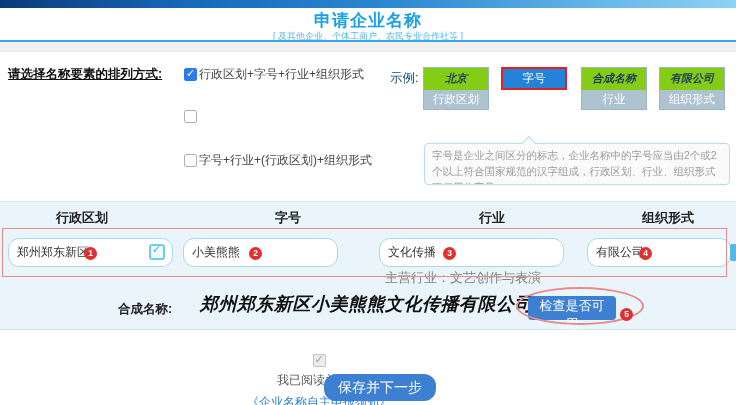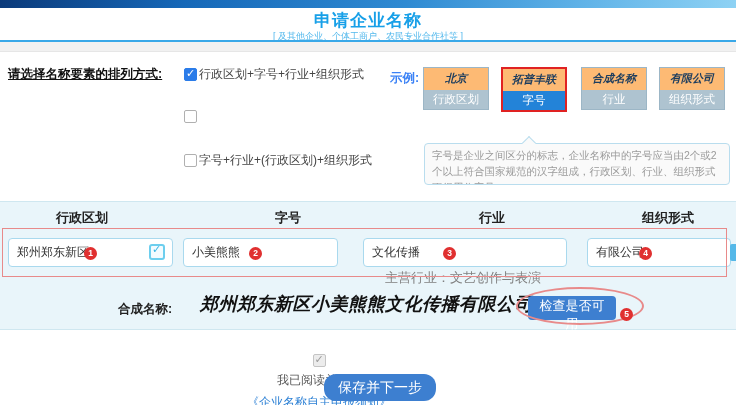--- a/index.html
+++ b/index.html
@@ -23,46 +23,46 @@
   .opt-row{position:absolute;left:184px;display:flex;align-items:center;gap:2px;font-size:12px;color:#444;}
   .opt-row.r1{top:66px}.opt-row.r2{top:110px}.opt-row.r3{top:152px}
   .cb{width:13px;height:13px;border:1px solid #b0b0b0;border-radius:2px;background:#fff;
       box-sizing:border-box;position:relative;flex:0 0 auto;}
   .cb.checked{background:#2b7ce9;border-color:#2b7ce9;}
   .cb.checked::after{content:"✓";position:absolute;left:1px;top:-2px;color:#fff;font-size:11px;font-weight:bold;}
   .cb.gray-checked{background:#ececec;border-color:#c4c4c4;}
   .cb.gray-checked::after{content:"✓";position:absolute;left:1px;top:-2px;color:#9a9a9a;font-size:11px;font-weight:bold;}
 
   
-  .ex-label{position:absolute;left:390px;top:70px;font-size:12.5px;font-weight:bold;color:#3b82f6;}
+  .ex-label{position:absolute;left:390px;top:70px;font-size:12.5px;font-weight:normal;color:#0c4a6e;}
   .ex-box{position:absolute;top:67px;width:66px;border:1px solid #9cb6c6;box-sizing:border-box;background:#fff;}
   .ex-box.hl{border:2px solid #e02222;}
   .ex-name{height:22px;line-height:22px;text-align:center;font-size:11px;font-weight:bold;font-style:italic;
-    font-family:"DejaVu Serif","Liberation Serif",serif;color:#1d3d5e;background:#fdba74;}
+    font-family:"DejaVu Serif","Liberation Serif",serif;color:#1d3d5e;background:#84cc16;}
   .ex-type{height:19px;line-height:19px;text-align:center;font-size:11.5px;color:#fff;background:#aec3d0;}
   .ex-box.hl .ex-type{background:#2383d8;}
 
   
   .tooltip{position:absolute;left:424px;top:143px;width:306px;height:42px;background:#fafafa;
     border:1px solid #b9ddee;border-radius:4px;box-sizing:border-box;overflow:hidden;}
   .tooltip .txt{padding:4px 7px;font-size:10.5px;line-height:1.5;color:#9b9b9b;}
   .tt-arrow{position:absolute;left:524px;top:138px;width:9px;height:9px;background:#fafafa;
     border-left:1px solid #b9ddee;border-top:1px solid #b9ddee;transform:rotate(45deg);z-index:3;}
 
   
   .section{position:absolute;left:0;top:201px;width:736px;height:129px;background:#e9f5fa;
     border-top:1px solid #cfe7f0;border-bottom:1px solid #cfe7f0;box-sizing:border-box;}
   .col-h{position:absolute;top:209px;width:120px;text-align:center;font-size:13px;font-weight:bold;color:#222;}
   .col-h.c1{left:22px}.col-h.c2{left:228px}.col-h.c3{left:432px}.col-h.c4{left:608px}
 
-  .fld{position:absolute;top:238px;height:29px;border:1px solid #a9d9ee;border-radius:4px;background:#fff;
+  .fld{position:absolute;top:238px;height:29px;border:1px solid #a9d9ee;border-radius:11px;background:#fff;
     box-sizing:border-box;font-size:12px;color:#333;padding:0 8px;outline:none;
     font-family:"Liberation Sans","DejaVu Sans",sans-serif;}
   .fld.f1{left:8px;width:165px}.fld.f2{left:183px;width:155px}
-  .fld.f3{left:363px;width:204px}.fld.f4{left:587px;width:144px}
+  .fld.f3{left:379px;width:185px}.fld.f4{left:587px;width:144px}
 
   .badge{position:absolute;width:13px;height:13px;border-radius:50%;background:#e03030;color:#fff;
     font-size:8.5px;font-weight:bold;text-align:center;line-height:13px;z-index:12;}
   .badge.b1{left:84px;top:247px}.badge.b2{left:249px;top:247px}
   .badge.b3{left:443px;top:247px}.badge.b4{left:639px;top:247px}
   .badge.b5{left:620px;top:308px}
 
   .pick-icon{position:absolute;left:149px;top:244px;width:16px;height:16px;border:2px solid #6cceee;
     border-radius:3px;background:#f2fbff;box-sizing:border-box;z-index:6;}
   .pick-icon::after{content:"✓";position:absolute;left:1px;top:-3px;color:#38b4e4;font-size:11px;font-weight:bold;}
@@ -116,21 +116,20 @@
     <span>字号+行业+(行政区划)+组织形式</span>
   </div>
 
   <div class="ex-label">示例:</div>
 
   <div class="ex-box" style="left:423px">
     <div class="ex-name">北京</div>
     <div class="ex-type">行政区划</div>
   </div>
   <div class="ex-box hl" style="left:501px">
-    <div class="ex-name">拓普丰联</div>
     <div class="ex-type">字号</div>
   </div>
   <div class="ex-box" style="left:581px">
     <div class="ex-name">合成名称</div>
     <div class="ex-type">行业</div>
   </div>
   <div class="ex-box" style="left:659px">
     <div class="ex-name">有限公司</div>
     <div class="ex-type">组织形式</div>
   </div>

